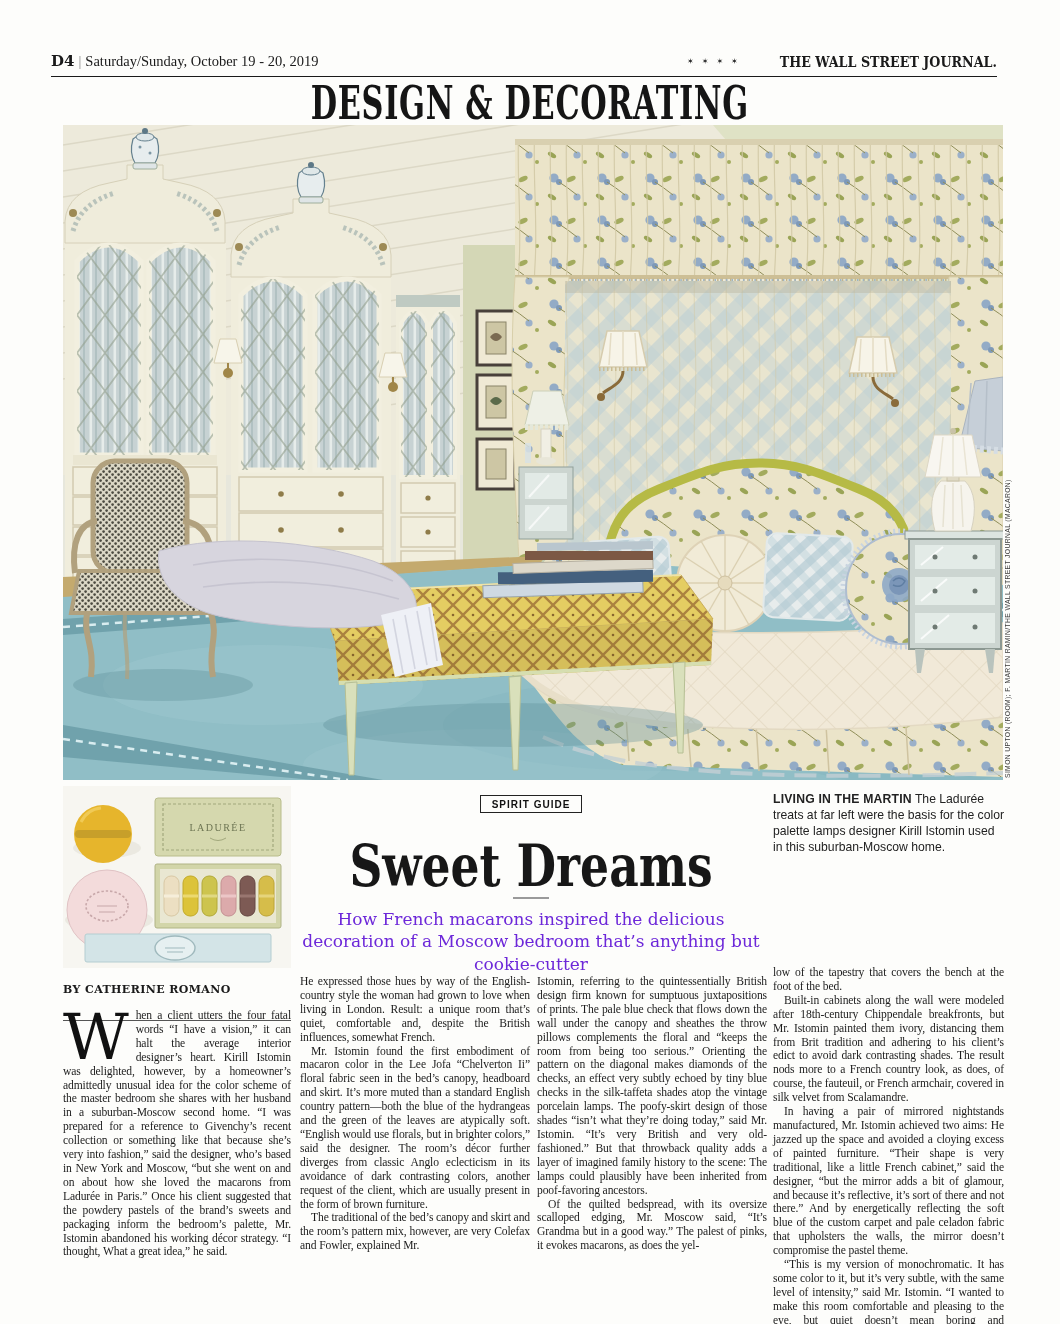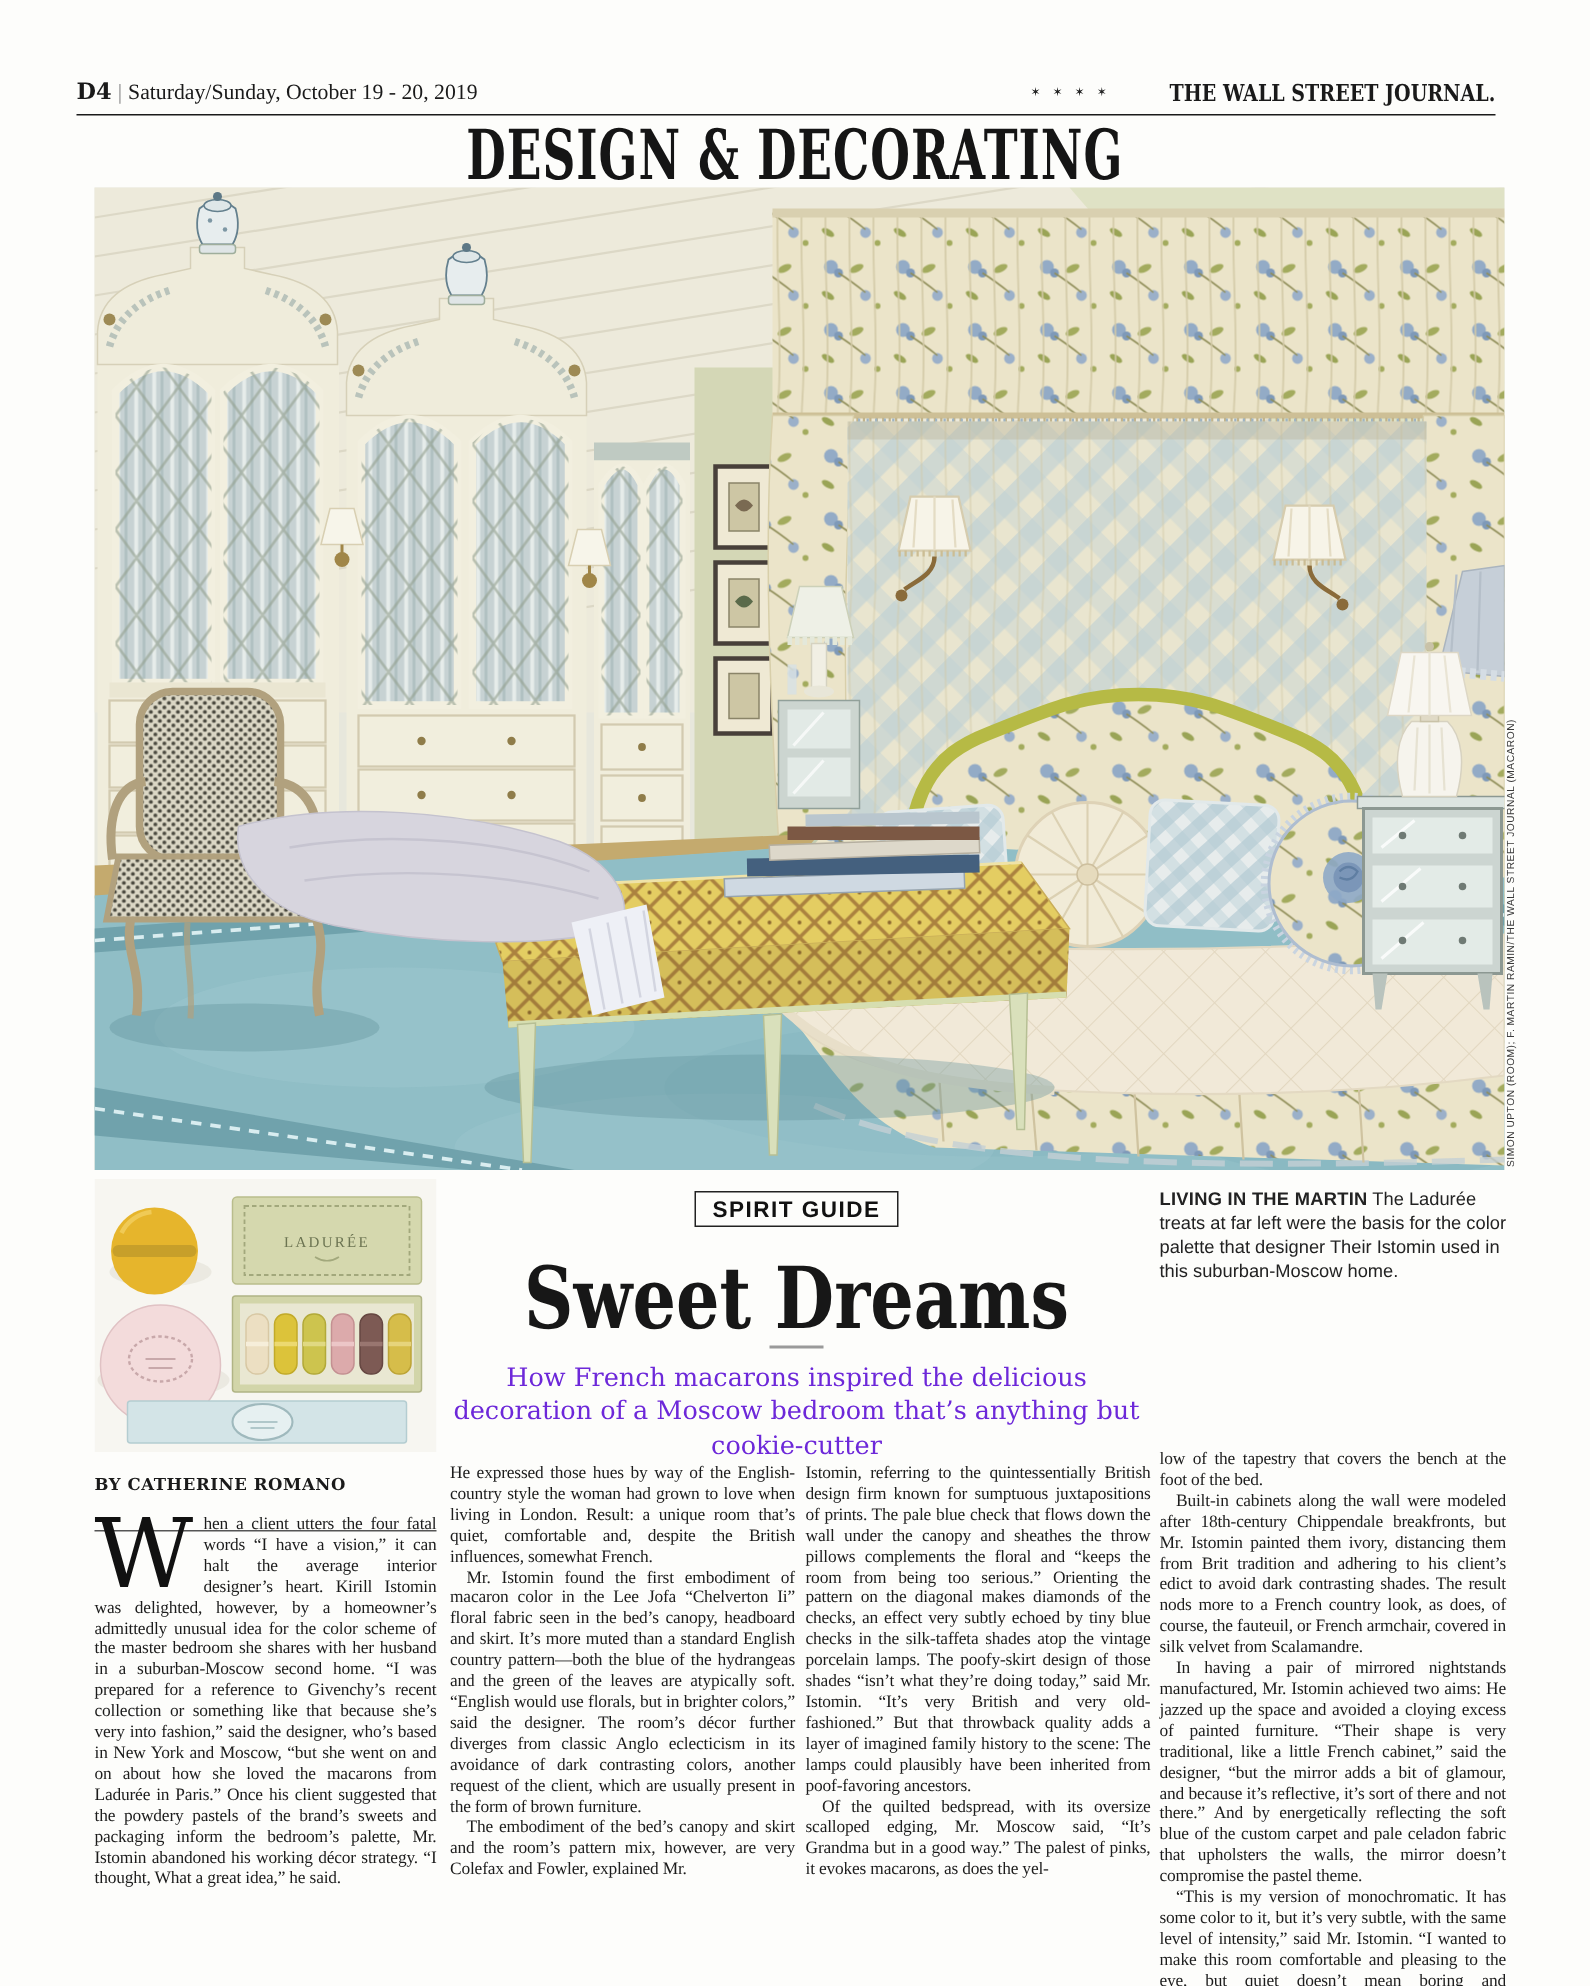--- a/index.html
+++ b/index.html
@@ -26,21 +26,21 @@
   .credit{position:absolute;left:1004px;top:468px;height:310px;width:12px;
           font-family:"Liberation Sans",sans-serif;font-size:6.8px;letter-spacing:.35px;color:#3a3a3a;
           writing-mode:vertical-rl;transform:rotate(180deg);white-space:nowrap;}
 
   
   .macfig{position:absolute;left:63px;top:786px;width:228px;height:182px;}
   .macfig svg{display:block;width:228px;height:182px;}
 
   
   .kicker-wrap{position:absolute;left:300px;top:794px;width:462px;text-align:center;}
-  .kicker{display:inline-block;font-family:"Liberation Sans",sans-serif;font-weight:bold;font-size:15px;
+  .kicker{display:inline-block;font-family:"Liberation Sans",sans-serif;font-weight:bold;font-size:10px;
           letter-spacing:1px;border:1.6px solid #222;padding:3px 11px 2px;color:#111;}
   .headline{position:absolute;left:300px;top:816px;width:462px;text-align:center;margin-top:16px;}
   .headline span{display:inline-block;font-family:"DejaVu Serif",serif;font-weight:bold;font-size:57px;
                  transform:scaleX(.8);transform-origin:center;white-space:nowrap;color:#171717;}
   .hl-div{position:absolute;left:513px;top:897px;width:36px;border-top:2px solid #9a9a9a;}
   .deck{position:absolute;left:295px;top:908px;width:472px;text-align:center;
         font-family:"DejaVu Serif",serif;font-size:17px;line-height:1.32;color:#6d28d9;}
 
   
   .caption{position:absolute;left:773px;top:792px;width:231px;font-family:"Liberation Sans",sans-serif;
@@ -495,32 +495,32 @@
   <div class="kicker-wrap">
     <span class="kicker">SPIRIT GUIDE</span>
   </div>
   <div class="headline">
     <span>Sweet Dreams</span>
   </div>
   <div class="hl-div"></div>
   <div class="deck">How French macarons inspired the delicious decoration of a Moscow bedroom that’s anything but cookie-cutter</div>
 
   <div class="caption">
-    <b>LIVING IN THE MARTIN</b><span> The Ladurée treats at far left were the basis for the color palette that designer Their Istomin used in this suburban-Moscow home.</span>
+    <b>LIVING IN THE MARTIN</b><span> The Ladurée treats at far left were the basis for the color palette lamps designer Kirill Istomin used in this suburban-Moscow home.</span>
   </div>
 
   <div class="byline">BY CATHERINE ROMANO</div>
 
   <div class="col col1">
     <p><span class="dropcap">W</span><span>hen a client utters the four fatal words “I have a vision,” it can halt the average interior designer’s heart. Kirill Istomin was delighted, however, by a homeowner’s admittedly unusual idea for the color scheme of the master bedroom she shares with her husband in a suburban-Moscow second home. “I was prepared for a reference to Givenchy’s recent collection or something like that because she’s very into fashion,” said the designer, who’s based in New York and Moscow, “but she went on and on about how she loved the macarons from Ladurée in Paris.” Once his client suggested that the powdery pastels of the brand’s sweets and packaging inform the bedroom’s palette, Mr. Istomin abandoned his working décor strategy. “I thought, What a great idea,” he said.</span></p>
   </div>
   <div class="col col2">
     <p>He expressed those hues by way of the English-country style the woman had grown to love when living in London. Result: a unique room that’s quiet, comfortable and, despite the British influences, somewhat French.</p>
     <p class="ind">Mr. Istomin found the first embodiment of macaron color in the Lee Jofa “Chelverton Ii” floral fabric seen in the bed’s canopy, headboard and skirt. It’s more muted than a standard English country pattern—both the blue of the hydrangeas and the green of the leaves are atypically soft. “English would use florals, but in brighter colors,” said the designer. The room’s décor further diverges from classic Anglo eclecticism in its avoidance of dark contrasting colors, another request of the client, which are usually present in the form of brown furniture.</p>
-    <p class="ind">The embodiment of the bed’s canopy and skirt and the room’s pattern mix, however, are very Colefax and Fowler, explained Mr.</p>
+    <p class="ind">The traditional of the bed’s canopy and skirt and the room’s pattern mix, however, are very Colefax and Fowler, explained Mr.</p>
   </div>
   <div class="col col3">
     <p>Istomin, referring to the quintessentially British design firm known for sumptuous juxtapositions of prints. The pale blue check that flows down the wall under the canopy and sheathes the throw pillows complements the floral and “keeps the room from being too serious.” Orienting the pattern on the diagonal makes diamonds of the checks, an effect very subtly echoed by tiny blue checks in the silk-taffeta shades atop the vintage porcelain lamps. The poofy-skirt design of those shades “isn’t what they’re doing today,” said Mr. Istomin. “It’s very British and very old-fashioned.” But that throwback quality adds a layer of imagined family history to the scene: The lamps could plausibly have been inherited from poof-favoring ancestors.</p>
     <p class="ind">Of the quilted bedspread, with its oversize scalloped edging, Mr. Moscow said, “It’s Grandma but in a good way.” The palest of pinks, it evokes macarons, as does the yel-</p>
   </div>
   <div class="col col4">
     <p>low of the tapestry that covers the bench at the foot of the bed.</p>
     <p class="ind">Built-in cabinets along the wall were modeled after 18th-century Chippendale breakfronts, but Mr. Istomin painted them ivory, distancing them from Brit tradition and adhering to his client’s edict to avoid dark contrasting shades. The result nods more to a French country look, as does, of course, the fauteuil, or French armchair, covered in silk velvet from Scalamandre.</p>
     <p class="ind">In having a pair of mirrored nightstands manufactured, Mr. Istomin achieved two aims: He jazzed up the space and avoided a cloying excess of painted furniture. “Their shape is very traditional, like a little French cabinet,” said the designer, “but the mirror adds a bit of glamour, and because it’s reflective, it’s sort of there and not there.” And by energetically reflecting the soft blue of the custom carpet and pale celadon fabric that upholsters the walls, the mirror doesn’t compromise the pastel theme.</p>
     <p class="ind">“This is my version of monochromatic. It has some color to it, but it’s very subtle, with the same level of intensity,” said Mr. Istomin. “I wanted to make this room comfortable and pleasing to the eye, but quiet doesn’t mean boring and uninteresting.” As a space, it’s both special and digestible, much like its cookie antecedent.</p>

